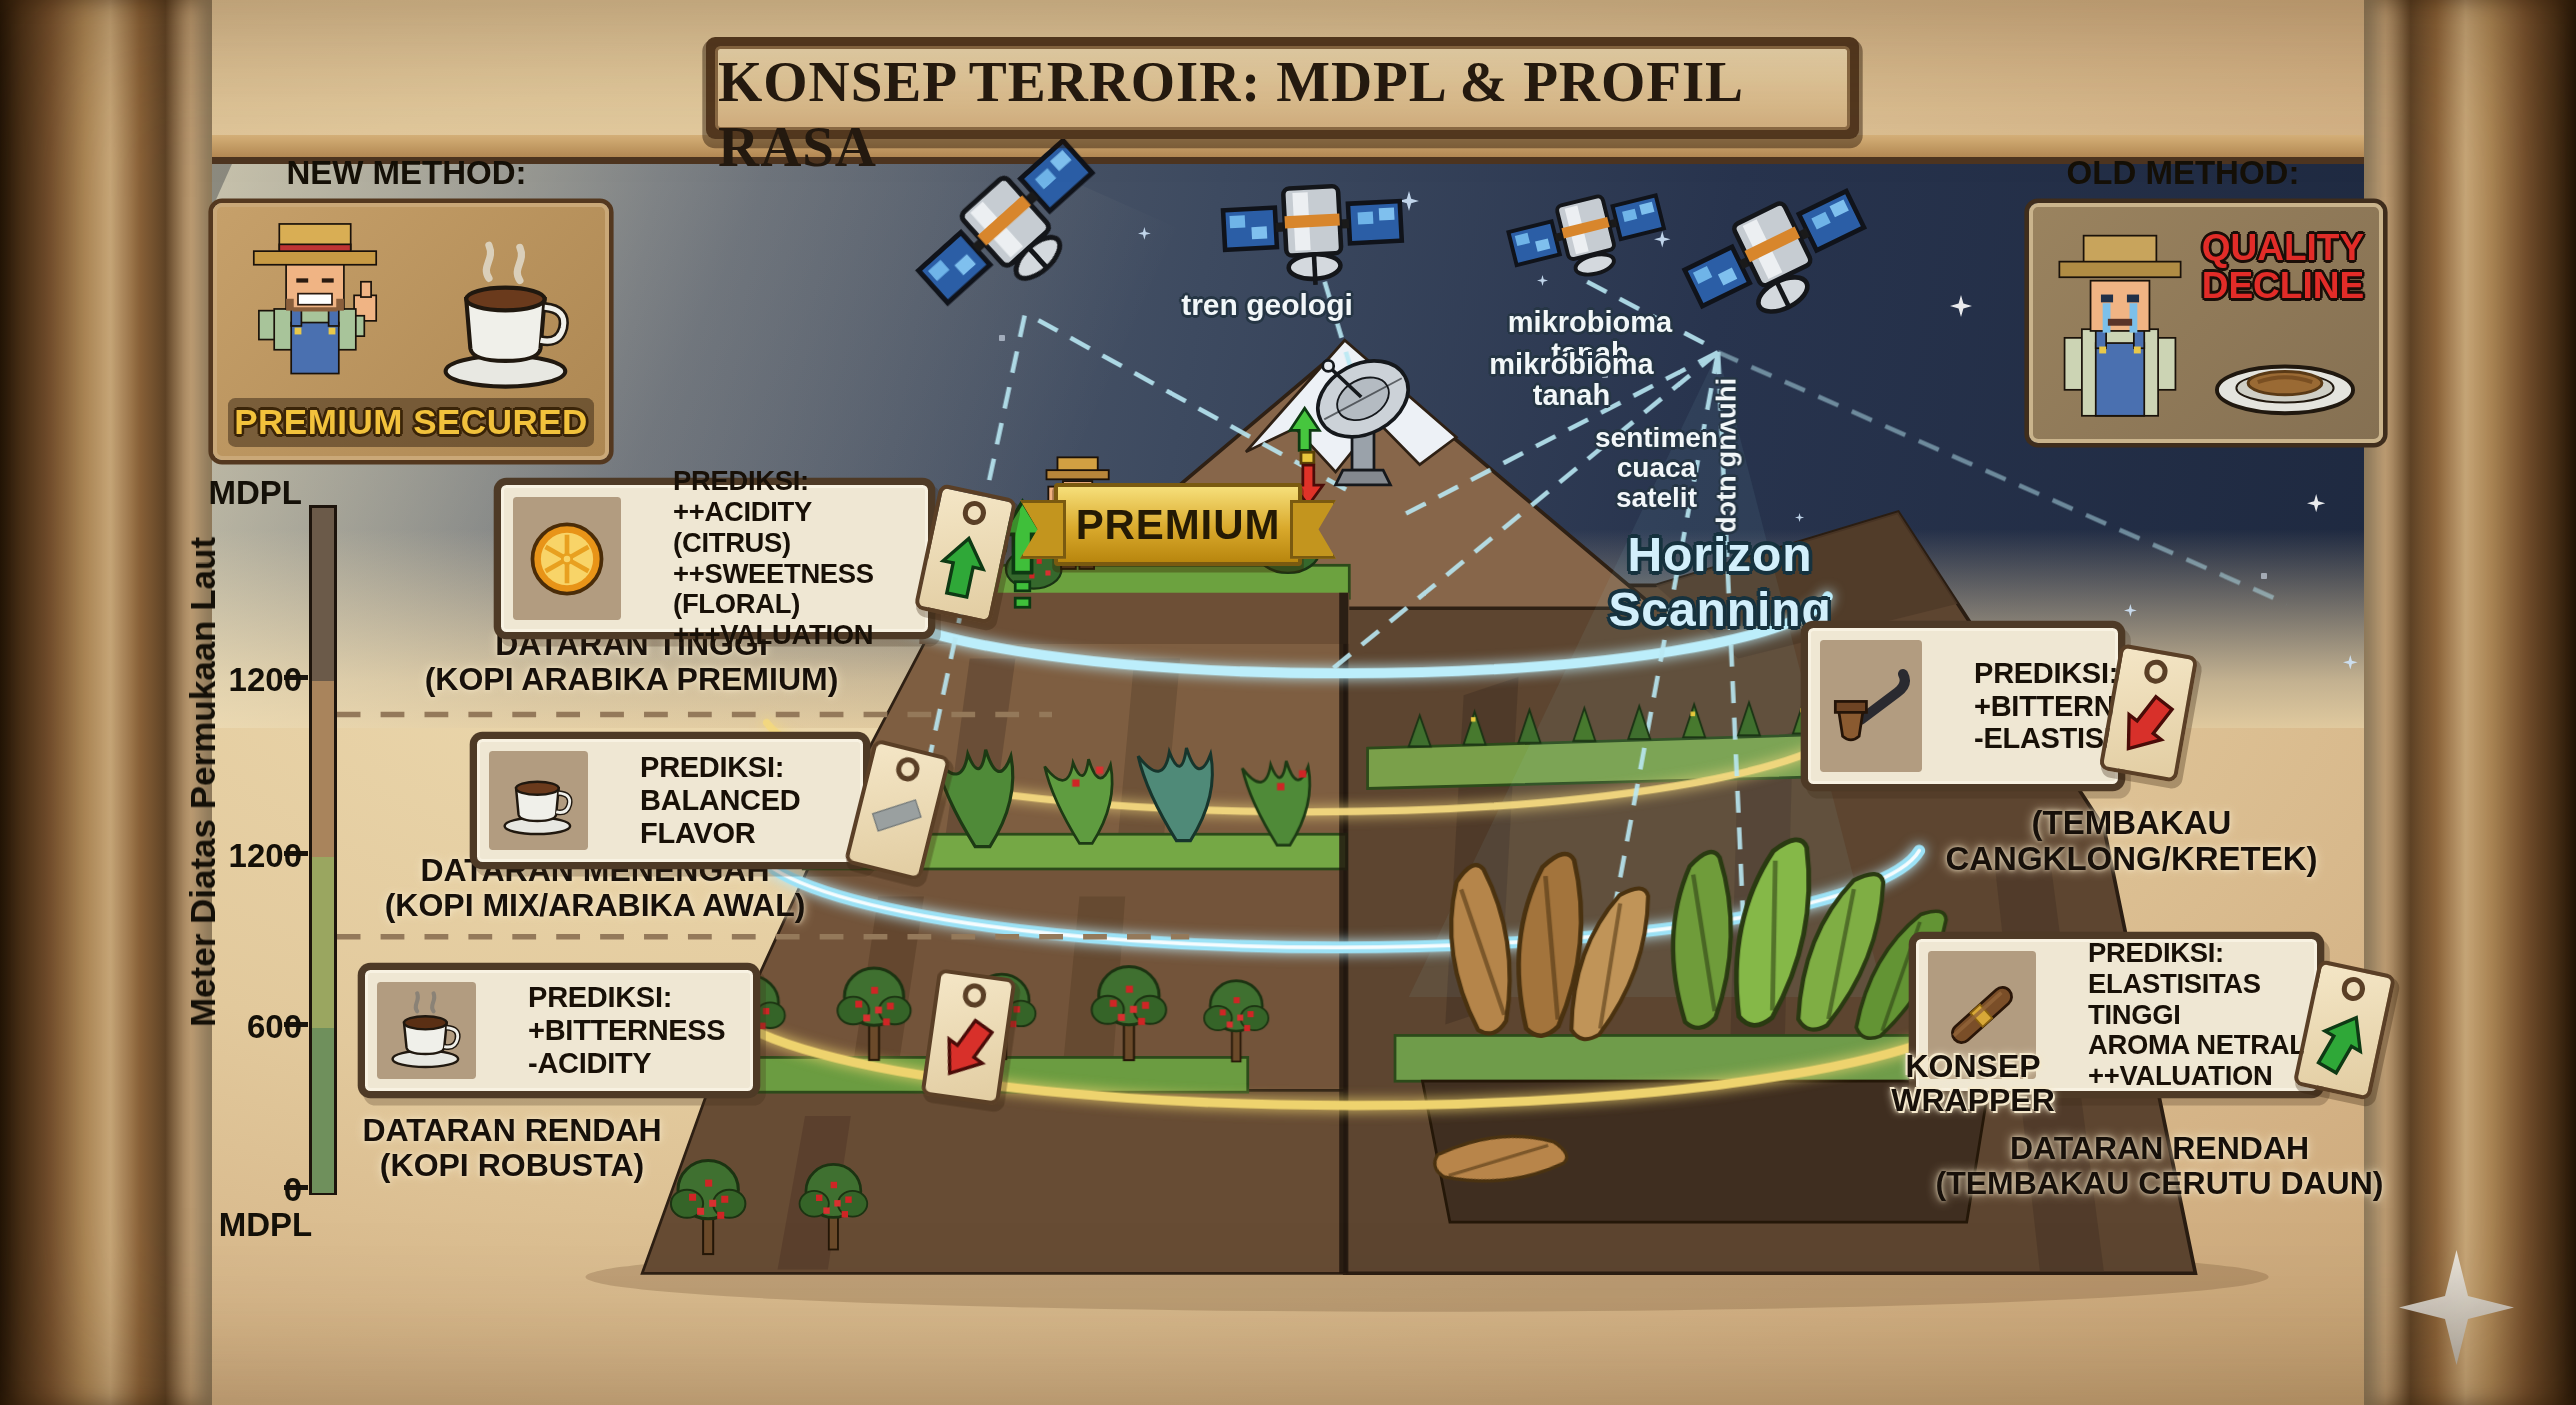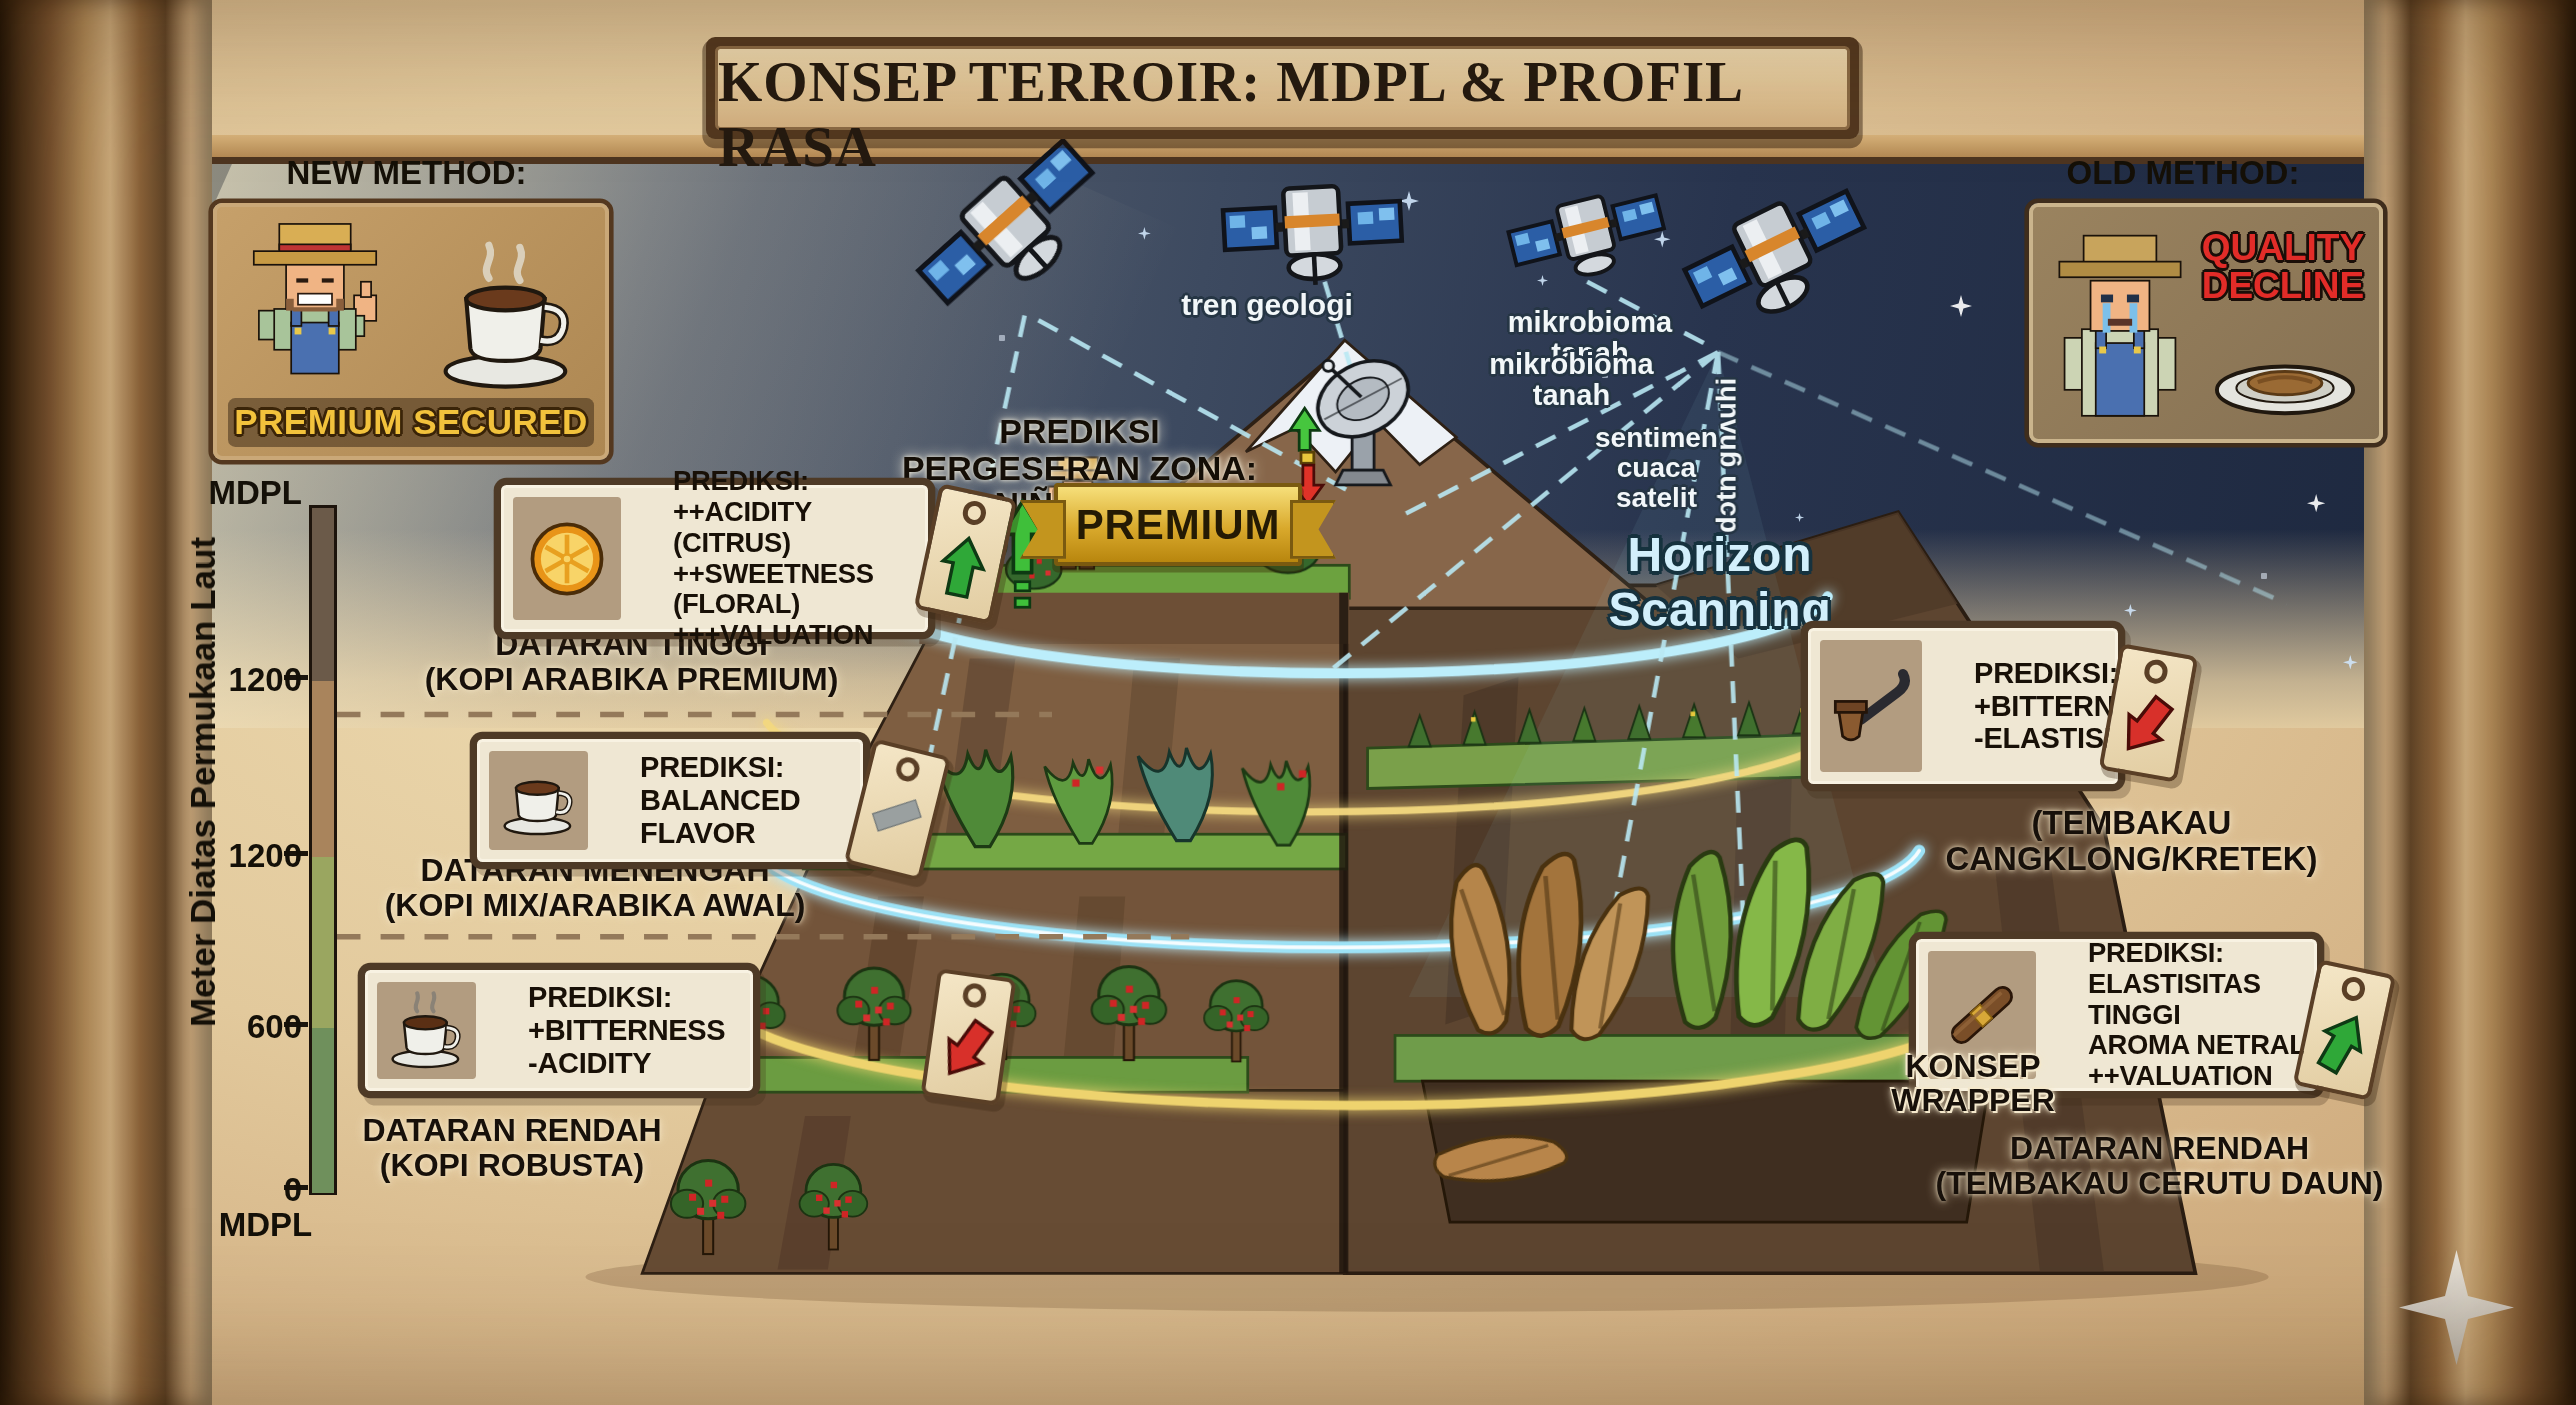--- a/index.html
+++ b/index.html
@@ -433,24 +433,20 @@
     <div class="abs red-txt ml" style="right:9.1px;top:22px;width:174px">QUALITY
 DECLINE</div>
     <svg class="abs" style="right:16.5px;bottom:18.3px" width="156" height="70" viewBox="0 0 160 72">
       <ellipse cx="80" cy="40" rx="70" ry="24" fill="#e4e4de" stroke="#20180f" stroke-width="4"></ellipse>
       <ellipse cx="80" cy="38" rx="50" ry="15" fill="#cfcfc6" stroke="#20180f" stroke-width="2"></ellipse>
       <ellipse cx="80" cy="33" rx="38" ry="12" fill="#9a6a34" stroke="#5a3a16" stroke-width="3"></ellipse>
       <path d="M52,32 Q80,22 108,32" stroke="#7a4f22" stroke-width="4" fill="none"></path>
     </svg>
   </div>
 
-  <div class="abs predict" style="left:878px;top:413px;width:403px">
-    <div>PREDIKSI PERGESERAN ZONA:</div>
-    <div>EL NIÑO IMPACT</div>
-  </div>
   <svg class="abs" style="left:1279px;top:401px;z-index:14" width="55" height="108" viewBox="0 0 60 118">
     <polygon points="22,54 22,32 12,32 28,8 44,32 34,32 34,54" fill="#46c63e" stroke="#0d3a12" stroke-width="3"></polygon>
     <rect x="24" y="56" width="14" height="12" fill="#e8c83c" stroke="#5a4208" stroke-width="3"></rect>
     <polygon points="26,70 26,92 16,92 32,114 48,92 38,92 38,70" fill="#e03228" stroke="#4a0c08" stroke-width="3"></polygon>
   </svg>
   <svg class="abs" style="left:997px;top:494px;z-index:14" width="51" height="119" viewBox="0 0 56 130">
     <polygon points="18,86 18,44 6,44 28,8 50,44 38,44 38,86" fill="#3fbf3a" stroke="#0d3a12" stroke-width="4"></polygon>
     <rect x="20" y="96" width="16" height="10" fill="#3fbf3a" stroke="#0d3a12" stroke-width="3"></rect>
     <rect x="20" y="114" width="16" height="10" fill="#3fbf3a" stroke="#0d3a12" stroke-width="3"></rect>
   </svg>

